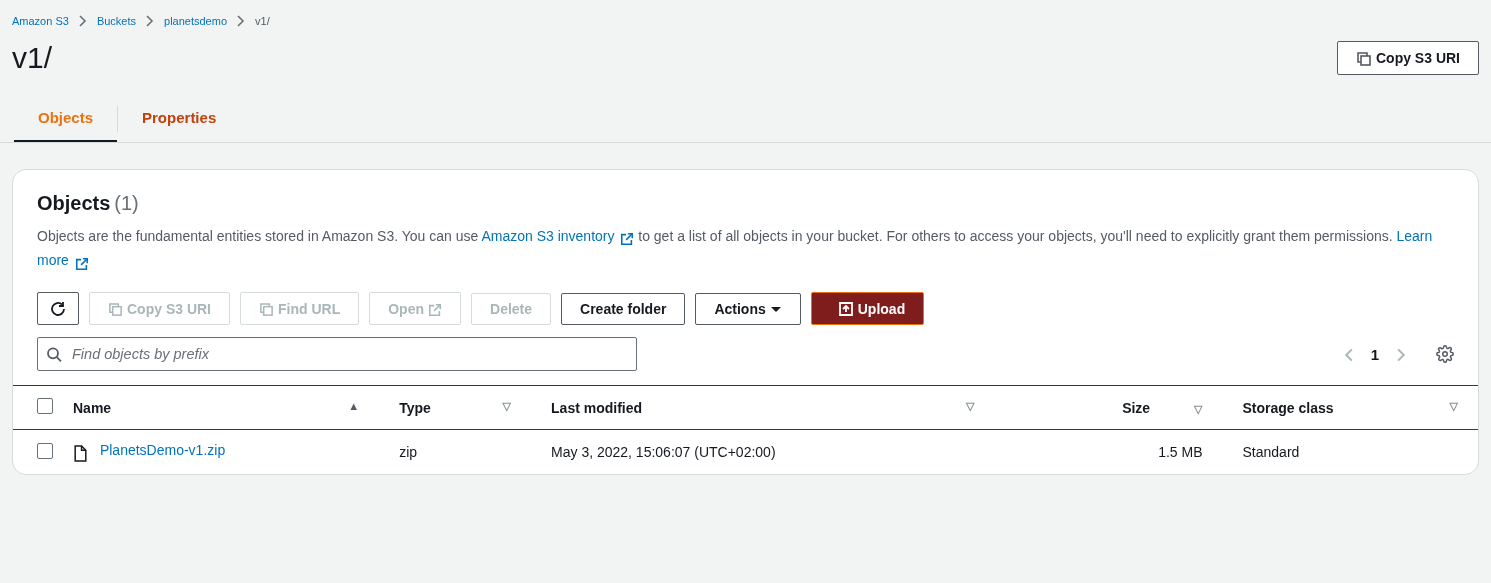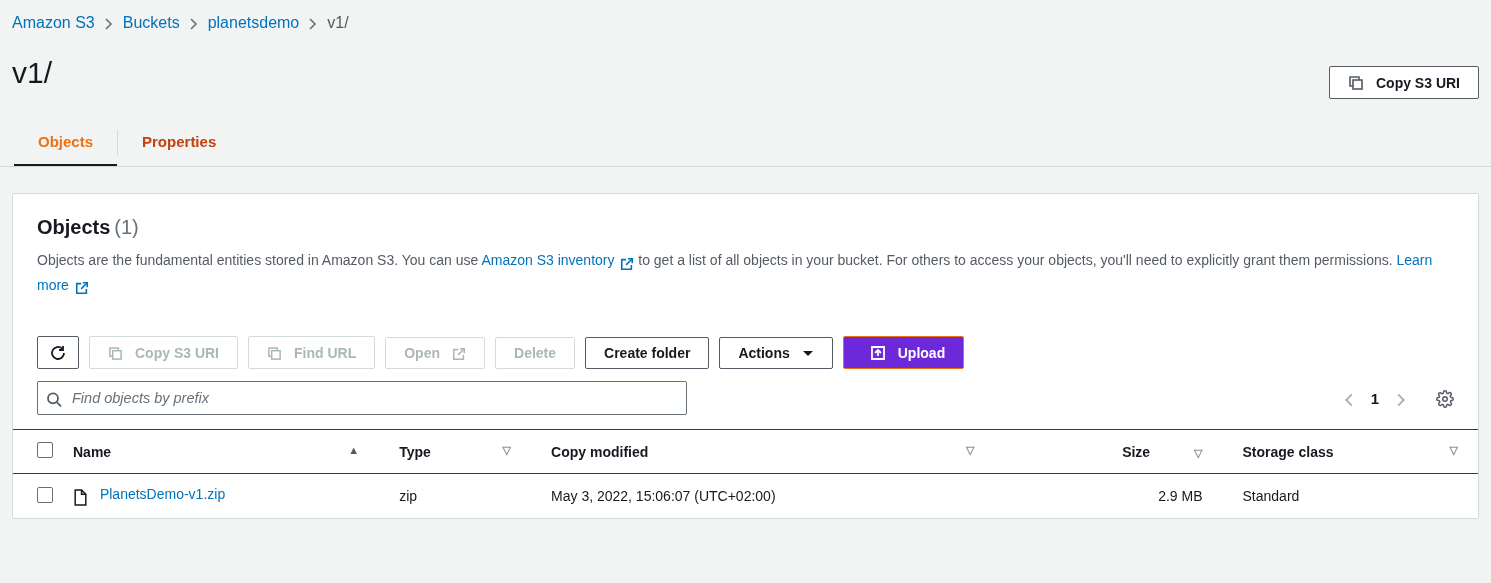--- a/index.html
+++ b/index.html
@@ -1,44 +1,44 @@
 <!DOCTYPE html>
 <html><head>
 <meta charset="utf-8">
 <style>
 * { box-sizing: border-box; margin: 0; padding: 0; }
 body { font-family: "Amazon Ember", "Helvetica Neue", Arial, sans-serif; background: #f2f3f3; color: #16191f; font-size: 14px; }
 a { color: #0073bb; text-decoration: none; cursor: pointer; }
 
-.breadcrumb { padding: 14px 12px 8px; display: flex; align-items: center; gap: 10px; font-size: 16px; }
+.breadcrumb { padding: 14px 12px 8px; display: flex; align-items: center; gap: 10px; font-size: 11px; }
 .breadcrumb .sep { color: #687078; }
 .breadcrumb .current { color: #545b64; }
 
 .header-row { display: flex; align-items: center; justify-content: space-between; padding: 6px 12px 20px; }
 .page-title { font-size: 30px; font-weight: 400; }
-.btn { background: #fff; border: 1px solid #545b64; border-radius: 2px; padding: 7px 18px; font-size: 14px; font-weight: 700; color: #16191f; cursor: pointer; display: inline-flex; align-items: center; gap: 12px; margin-top: 20px; }
+.btn { background: #fff; border: 1px solid #545b64; border-radius: 2px; padding: 7px 18px; font-size: 14px; font-weight: 700; color: #16191f; cursor: pointer; display: inline-flex; align-items: center; gap: 4px; }
 .btn[disabled] { color: #aab7b8; border-color: #d5dbdb; cursor: default; background: #fff; }
-.btn-primary { background: #6d28d9; border-color: #ec7211; color: #fff; padding-left: 26px; }
+.btn-primary { background: #7f1d1d; border-color: #ec7211; color: #fff; padding-left: 26px; }
 
 .tabs-bar { display: flex; align-items: center; padding: 0 14px; border-bottom: 1px solid #d5dbdb; gap: 0; }
 .tab { padding: 14px 24px; font-size: 15px; font-weight: 700; color: #c2410c; cursor: pointer; border-bottom: 2px solid transparent; }
 .tab.active { color: #ec7211; border-bottom: 2px solid #16191f; }
 .tab-div { width: 1px; height: 26px; background: #d5dbdb; }
 
-.panel { background: #fff; border: 1px solid #d5dbdb; border-radius: 2px; margin: 26px 12px 0; padding: 22px 0 0; }
+.panel { background: #fff; border: 1px solid #d5dbdb; border-radius: 14px; margin: 26px 12px 0; padding: 22px 0 0; }
 .panel-header { padding: 0 24px 10px; }
 .panel-title { font-size: 20px; font-weight: 700; display: inline; }
 .panel-count { color: #687078; font-weight: 400; font-size: 20px; }
 .panel-desc { padding: 0 24px 18px; color: #545b64; font-size: 14px; line-height: 1.6; }
 
 .toolbar { display: flex; align-items: center; gap: 10px; padding: 0 24px 12px; flex-wrap: wrap; }
 .icon-btn { padding: 7px 12px; }
 
 .search-row { display: flex; align-items: center; padding: 0 24px 14px; gap: 16px; }
-.search-wrap { position: relative; width: 650px; }
+.search-wrap { position: relative; width: 600px; }
 .search-input { width: 100%; padding: 8px 10px 8px 34px; border: 1px solid #687078; border-radius: 2px; font-size: 14.5px; font-style: italic; color: #16191f; }
 .search-input::placeholder { color: #687078; font-style: italic; }
 .search-icon { position: absolute; left: 9px; top: 50%; transform: translateY(-50%); }
 .pager { margin-left: auto; display: flex; align-items: center; gap: 14px; }
 .pager .pg-btn { color: #aab7b8; cursor: default; padding: 4px; }
 .pager .pg-cur { font-weight: 700; font-size: 15px; }
 .gear { margin-left: 12px; cursor: pointer; color: #545b64; }
 
 table { width: 100%; border-collapse: collapse; }
 th, td { text-align: left; padding: 12px 10px; border-top: 1px solid #7f1d1d; font-size: 14px; }
@@ -223,21 +223,21 @@
         <th><span class="chk"></span></th>
         <th>
           <span>Name</span>
           <span class="sort-tri" style="float:right;margin-right:20px">▲</span>
         </th>
         <th>
           <span>Type</span>
           <span class="sort-tri dim" style="float:right;margin-right:20px">▽</span>
         </th>
         <th>
-          <span>Copy modified</span>
+          <span>Last modified</span>
           <span class="sort-tri dim" style="float:right;margin-right:20px">▽</span>
         </th>
         <th class="col-size">
           <span>Size</span>
           <span class="sort-tri dim" style="margin-left:40px">▽</span>
         </th>
         <th>
           <span>Storage class</span>
           <span class="sort-tri dim" style="float:right;margin-right:10px">▽</span>
         </th>
@@ -250,18 +250,18 @@
           <span class="file-icon">
             <svg width="15" height="17" viewBox="0 0 14 16" fill="none" stroke="#16191f" stroke-width="1.4">
                 <path d="M2 1h6l4 4v10H2z"></path>
                 <path d="M8 1v4h4"></path>
               </svg>
           </span>
           <a>PlanetsDemo-v1.zip</a>
         </td>
         <td>zip</td>
         <td>May 3, 2022, 15:06:07 (UTC+02:00)</td>
-        <td class="col-size">2.9 MB</td>
+        <td class="col-size">1.5 MB</td>
         <td>Standard</td>
       </tr>
     </tbody>
   </table>
 </div>
 
 </body></html>

